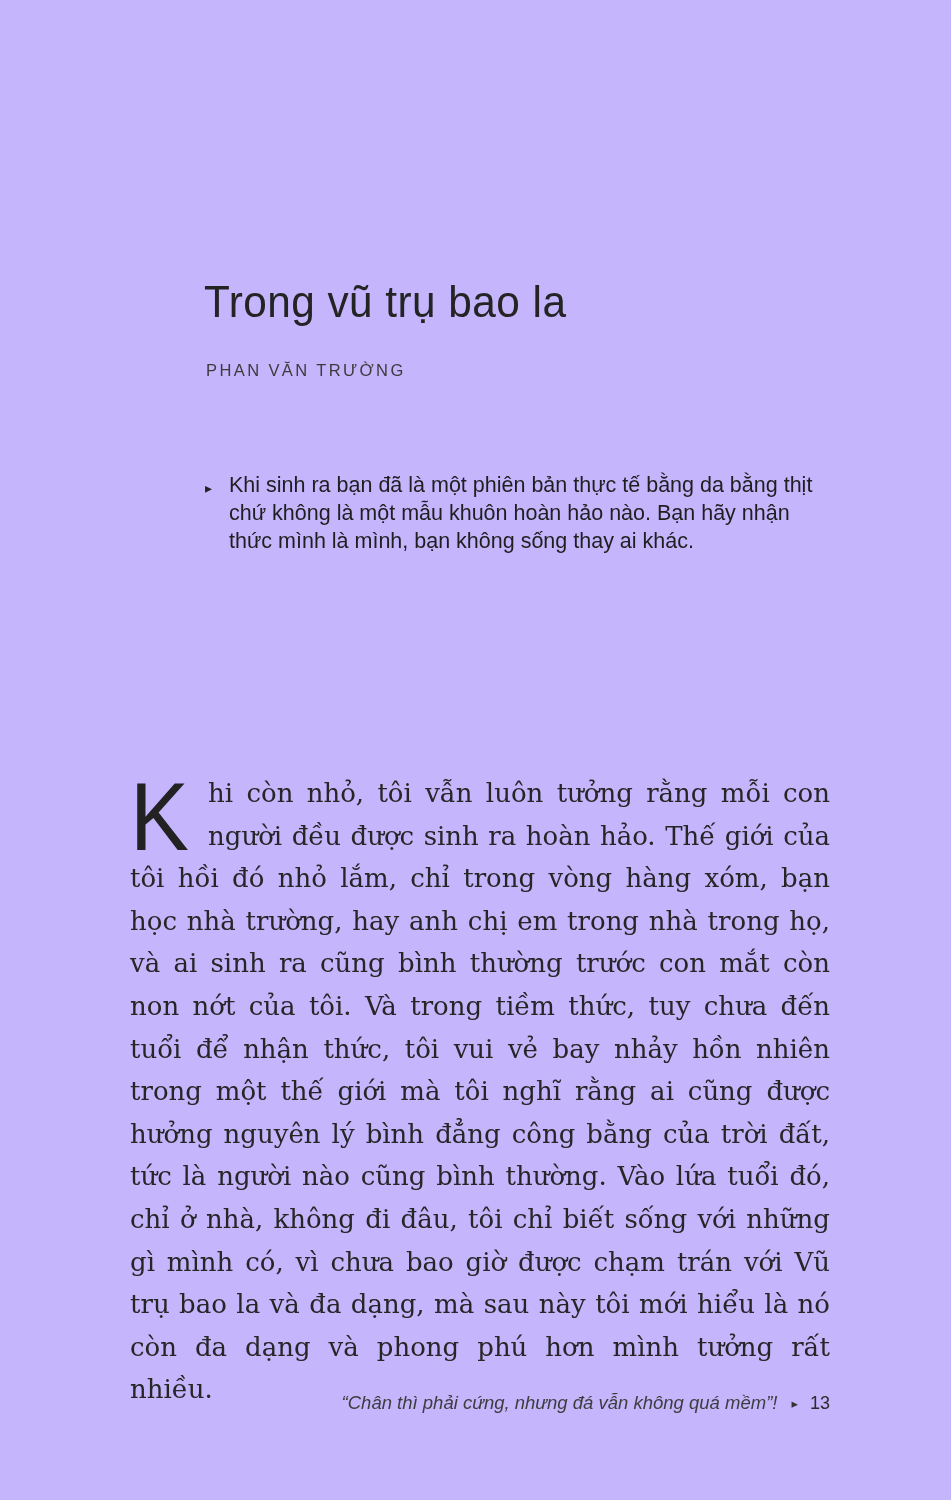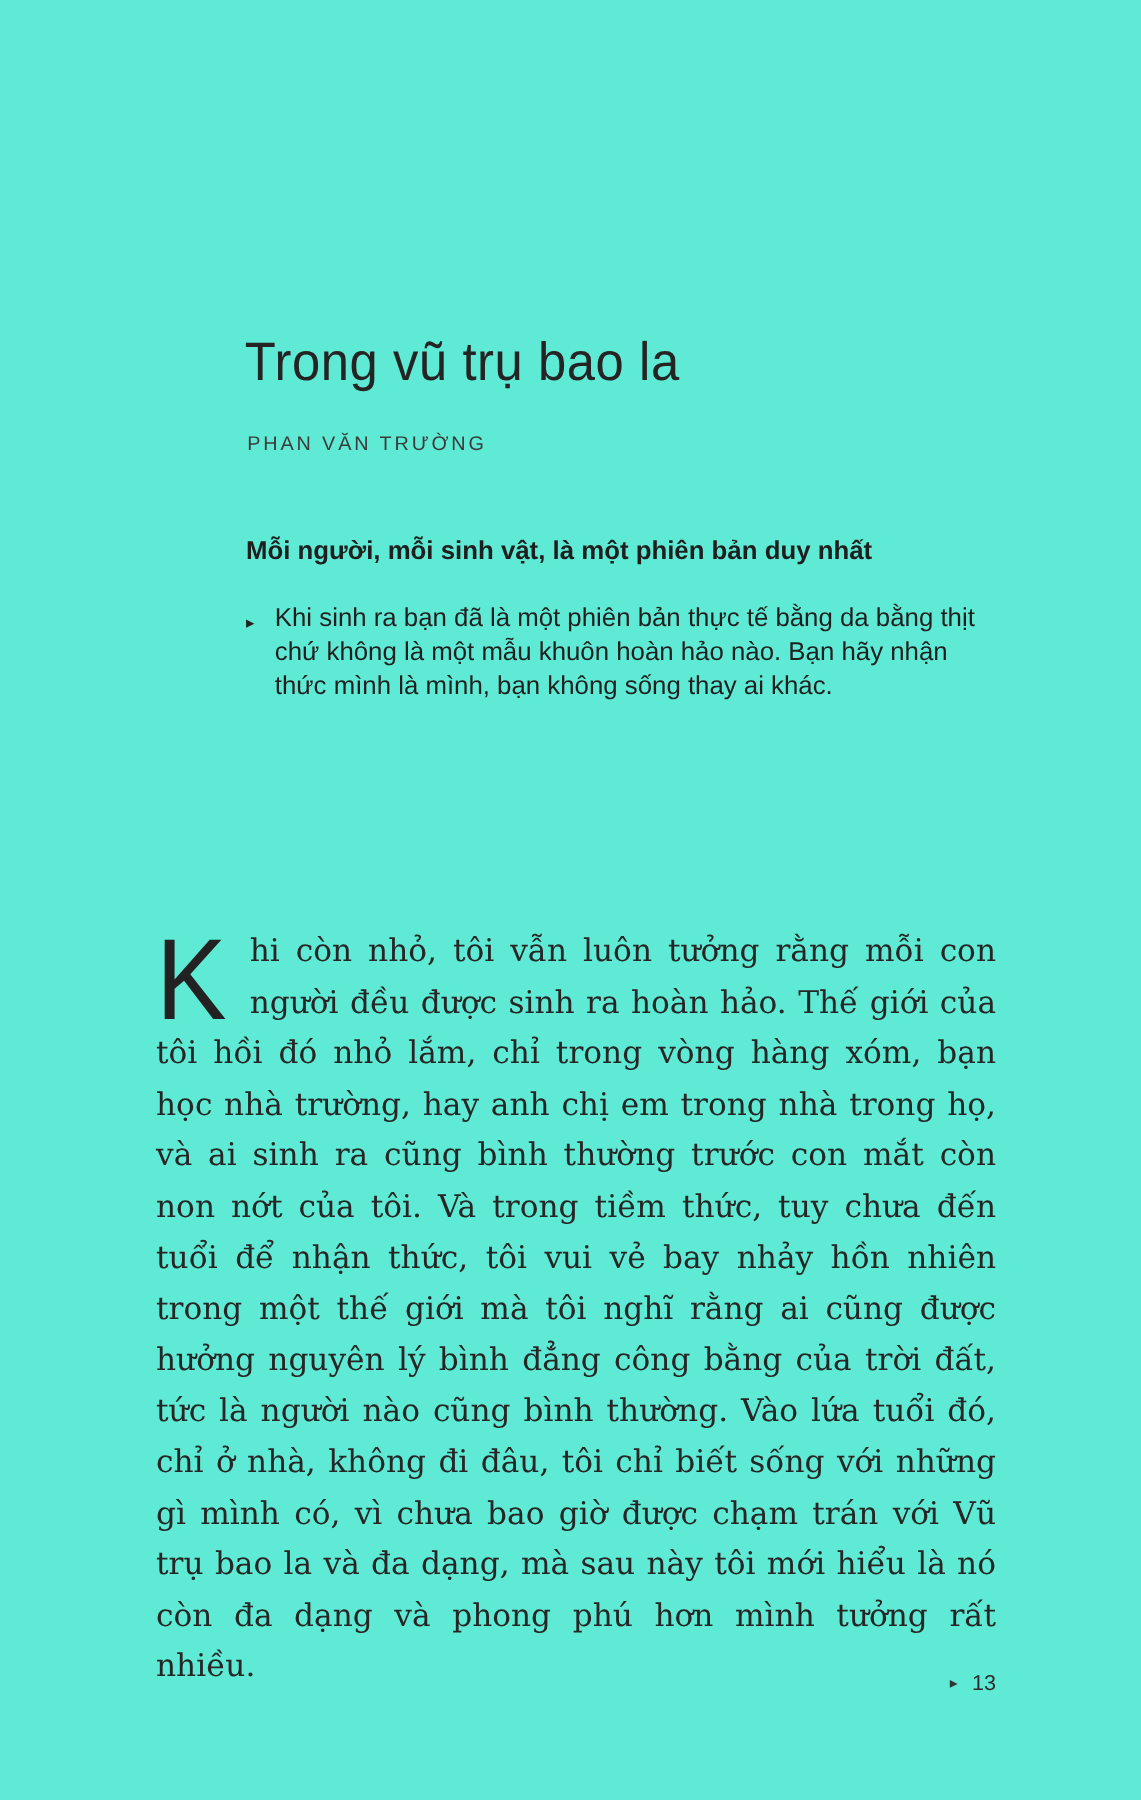--- a/index.html
+++ b/index.html
@@ -4,21 +4,21 @@
 <style>
   * { margin: 0; padding: 0; box-sizing: border-box; }
   html, body { width: 951px; height: 1500px; }
   body {
     background: #ffffff;
     font-family: "Liberation Sans", sans-serif;
     color: #222222;
     position: relative;
     overflow: hidden;
   }
-  .page { position: absolute; inset: 0; background: #5eead4; }
+  .page { position: absolute; inset: 0; background: #c4b5fd; }
 
   
   .chapter-title {
     position: absolute;
     top: 276px; left: 204px;
     font-size: 45px;
     font-weight: 400;
     color: #242424;
     letter-spacing: 0.5px;
     transform: scaleX(0.94);
@@ -129,31 +129,31 @@
 </head>
 <body>
 
 <div class="page">
 
   <h1 class="chapter-title">Trong vũ trụ bao la</h1>
 
   <div class="author">PHAN VĂN TRƯỜNG</div>
 
   <section class="epigraph">
-    <div class="epigraph-heading">Mỗi người, mỗi sinh vật, là một phiên bản duy nhất</div>
 
     <div class="quote-row">
       <span class="bullet">▸</span>
       <div class="quote-text">Khi sinh ra bạn đã là một phiên bản thực tế bằng da bằng thịt chứ không là một mẫu khuôn hoàn hảo nào. Bạn hãy nhận thức mình là mình, bạn không sống thay ai khác.</div>
     </div>
 
   </section>
 
   <div class="body-text">
     <span class="drop-cap">K</span><span>hi còn nhỏ, tôi vẫn luôn tưởng rằng mỗi con người đều được sinh ra hoàn hảo. Thế giới của tôi hồi đó nhỏ lắm, chỉ trong vòng hàng xóm, bạn học nhà trường, hay anh chị em trong nhà trong họ, và ai sinh ra cũng bình thường trước con mắt còn non nớt của tôi. Và trong tiềm thức, tuy chưa đến tuổi để nhận thức, tôi vui vẻ bay nhảy hồn nhiên trong một thế giới mà tôi nghĩ rằng ai cũng được hưởng nguyên lý bình đẳng công bằng của trời đất, tức là người nào cũng bình thường. Vào lứa tuổi đó, chỉ ở nhà, không đi đâu, tôi chỉ biết sống với những gì mình có, vì chưa bao giờ được chạm trán với Vũ trụ bao la và đa dạng, mà sau này tôi mới hiểu là nó còn đa dạng và phong phú hơn mình tưởng rất nhiều.</span>
   </div>
 
   <footer class="footer">
+    <span class="running-title">“Chân thì phải cứng, nhưng đá vẫn không quá mềm”!</span>
     <span class="footer-sep">▸</span>
     <span class="page-number">13</span>
   </footer>
 
 </div>
 
 </body></html>

